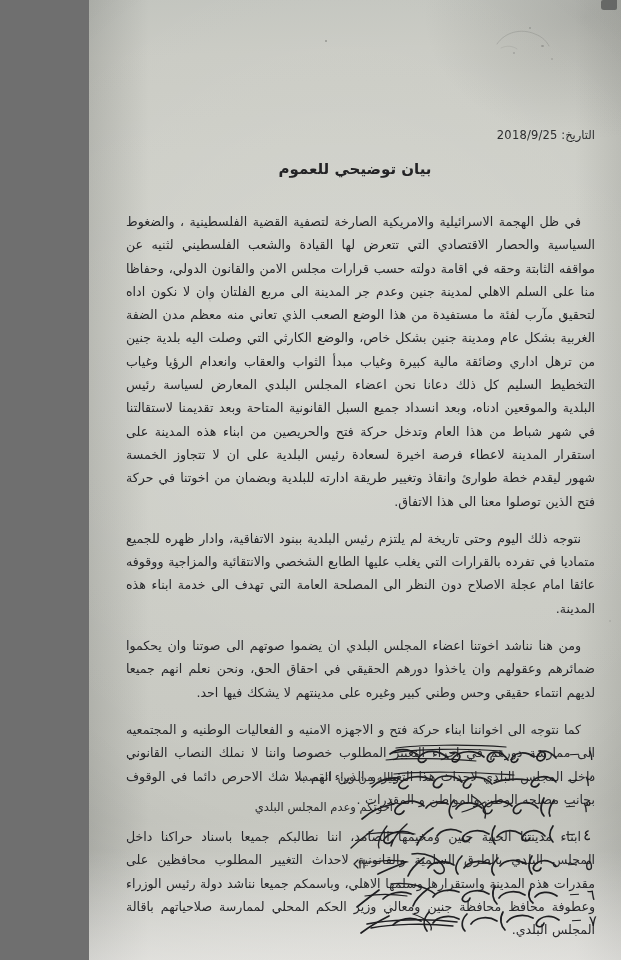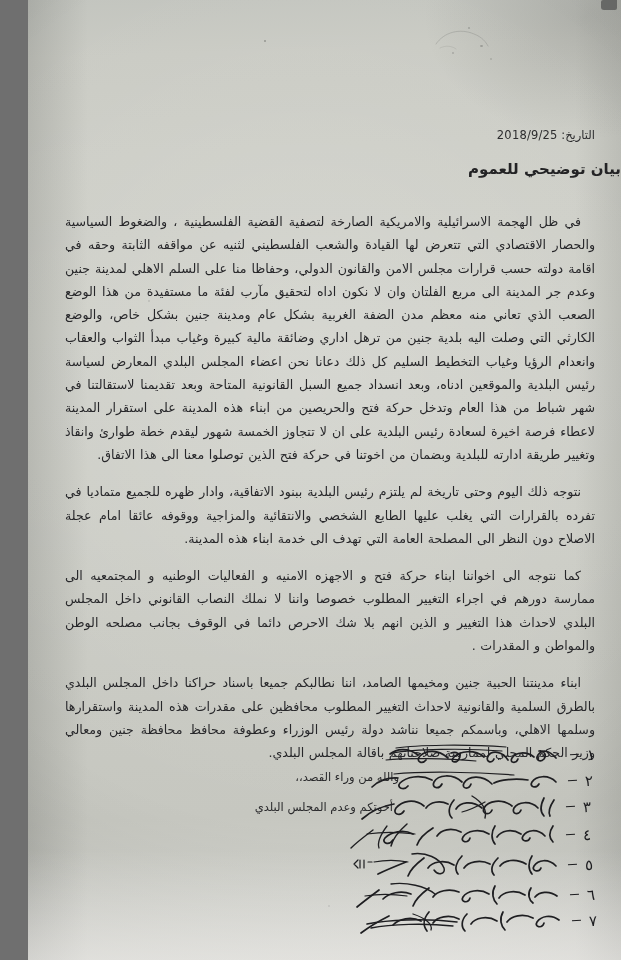--- a/index.html
+++ b/index.html
@@ -3,21 +3,21 @@
 <meta charset="utf-8">
 <title>بيان توضيحي للعموم</title>
 <style>
   html, body {
     margin: 0;
     padding: 0;
     background: #6f6f6f;
   }
   .page {
     position: relative;
-    width: 593px;
+    width: 532px;
     height: 960px;
     overflow: hidden;
     background: #7dd3fc;
     font-family: "DejaVu Sans", "Liberation Sans", sans-serif;
     direction: rtl;
     text-align: right;
     color: #2a2a2c;
     -webkit-font-smoothing: antialiased;
   }
 
@@ -107,21 +107,21 @@
     letter-spacing: 0.2px;
     color: #2d2d2f;
     white-space: nowrap;
   }
   .date-line .date-value { direction: ltr; unicode-bidi: embed; display: inline-block; }
 
   .doc-title {
     position: absolute;
     top: 160px;
     left: 0; right: 0;
-    text-align: right;
+    text-align: center;
     font-size: 15px;
     font-weight: 600;
     letter-spacing: 0.4px;
     color: #232325;
   }
 
   .body-text {
     position: absolute;
     top: 210px;
     right: 26px;
@@ -229,20 +229,21 @@
     <div class="date-line">
       <span>التاريخ:</span>
       <span class="date-value">2018/9/25</span>
     </div>
 
     <div class="doc-title">بيان توضيحي للعموم</div>
 
     <div class="body-text">
       <p>في ظل الهجمة الاسرائيلية والامريكية الصارخة لتصفية القضية الفلسطينية ، والضغوط السياسية والحصار الاقتصادي التي تتعرض لها القيادة والشعب الفلسطيني لثنيه عن مواقفه الثابتة وحقه في اقامة دولته حسب قرارات مجلس الامن والقانون الدولي، وحفاظا منا على السلم الاهلي لمدينة جنين وعدم جر المدينة الى مربع الفلتان وان لا نكون اداه لتحقيق مآرب لفئة ما مستفيدة من هذا الوضع الصعب الذي تعاني منه معظم مدن الضفة الغربية بشكل عام ومدينة جنين بشكل خاص، والوضع الكارثي التي وصلت اليه بلدية جنين من ترهل اداري وضائقة مالية كبيرة وغياب مبدأ الثواب والعقاب وانعدام الرؤيا وغياب التخطيط السليم كل ذلك دعانا نحن اعضاء المجلس البلدي المعارض لسياسة رئيس البلدية والموقعين ادناه، وبعد انسداد جميع السبل القانونية المتاحة وبعد تقديمنا لاستقالتنا في شهر شباط من هذا العام وتدخل حركة فتح والحريصين من ابناء هذه المدينة على استقرار المدينة لاعطاء فرصة اخيرة لسعادة رئيس البلدية على ان لا تتجاوز الخمسة شهور ليقدم خطة طوارئ وانقاذ وتغيير طريقة ادارته للبلدية وبضمان من اخوتنا في حركة فتح الذين توصلوا معنا الى هذا الاتفاق.</p>
       <p>نتوجه ذلك اليوم وحتى تاريخة لم يلتزم رئيس البلدية ببنود الاتفاقية، وادار ظهره للجميع متماديا في تفرده بالقرارات التي يغلب عليها الطابع الشخصي والانتقائية والمزاجية ووقوفه عائقا امام عجلة الاصلاح دون النظر الى المصلحة العامة التي تهدف الى خدمة ابناء هذه المدينة.</p>
+      <p>ومن هنا نناشد اخوتنا اعضاء المجلس البلدي ان يضموا صوتهم الى صوتنا وان يحكموا ضمائرهم وعقولهم وان ياخذوا دورهم الحقيقي في احقاق الحق، ونحن نعلم انهم جميعا لديهم انتماء حقيقي وحس وطني كبير وغيره على مدينتهم لا يشكك فيها احد.</p>
       <p>كما نتوجه الى اخواننا ابناء حركة فتح و الاجهزه الامنيه و الفعاليات الوطنيه و المجتمعيه الى ممارسة دورهم في اجراء التغيير المطلوب خصوصا واننا لا نملك النصاب القانوني داخل المجلس البلدي لاحداث هذا التغيير و الذين انهم بلا شك الاحرص دائما في الوقوف بجانب مصلحه الوطن والمواطن و المقدرات .</p>
       <p>ابناء مدينتنا الحبية جنين ومخيمها الصامد، اننا نطالبكم جميعا باسناد حراكنا داخل المجلس البلدي بالطرق السلمية والقانونية لاحداث التغيير المطلوب محافظين على مقدرات هذه المدينة واستقرارها وسلمها الاهلي، وباسمكم جميعا نناشد دولة رئيس الوزراء وعطوفة محافظ محافظة جنين ومعالي وزير الحكم المحلي لممارسة صلاحياتهم باقالة المجلس البلدي.</p>
     </div>
 
     <div class="closing-right">والله من وراء القصد،،</div>
     <div class="closing-sign">أخوتكم وعدم المجلس البلدي</div>
 
     <div class="sig-list">
 
       <div class="sig-row r1">

